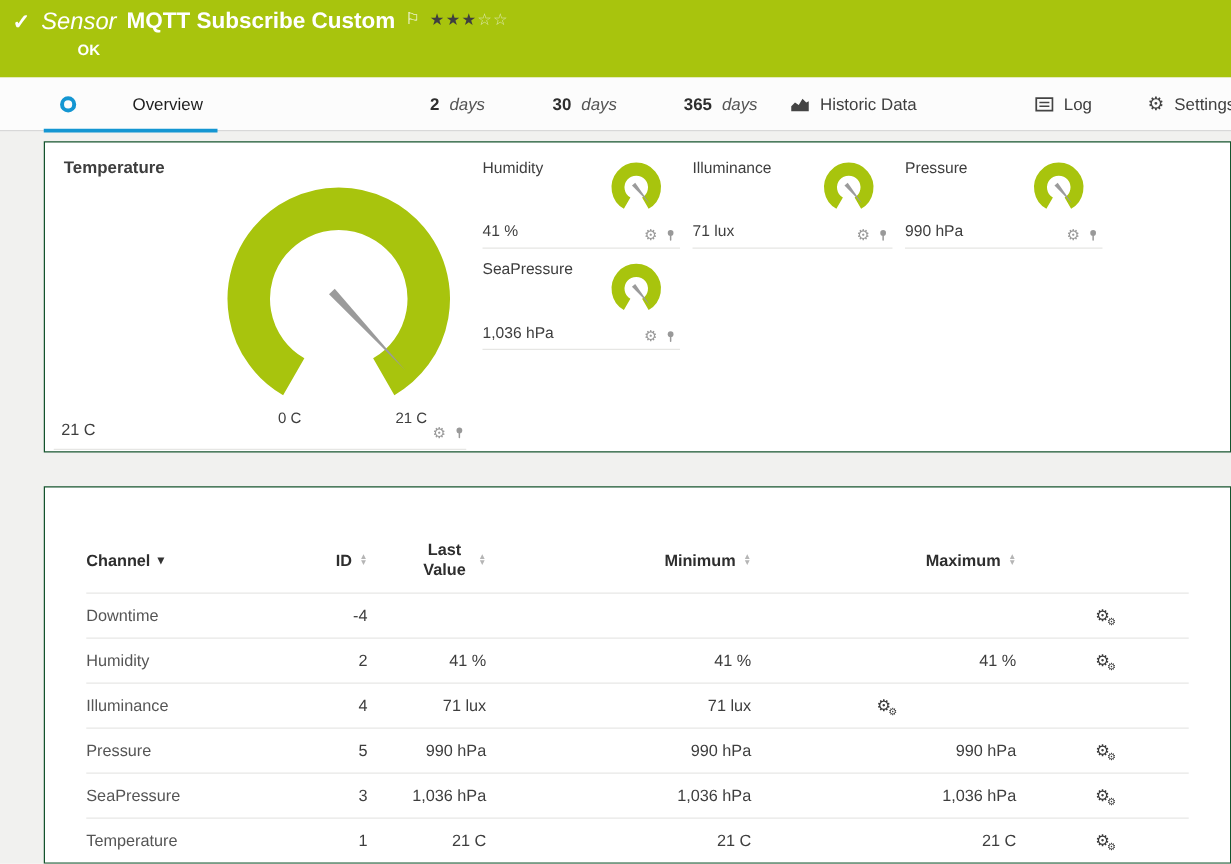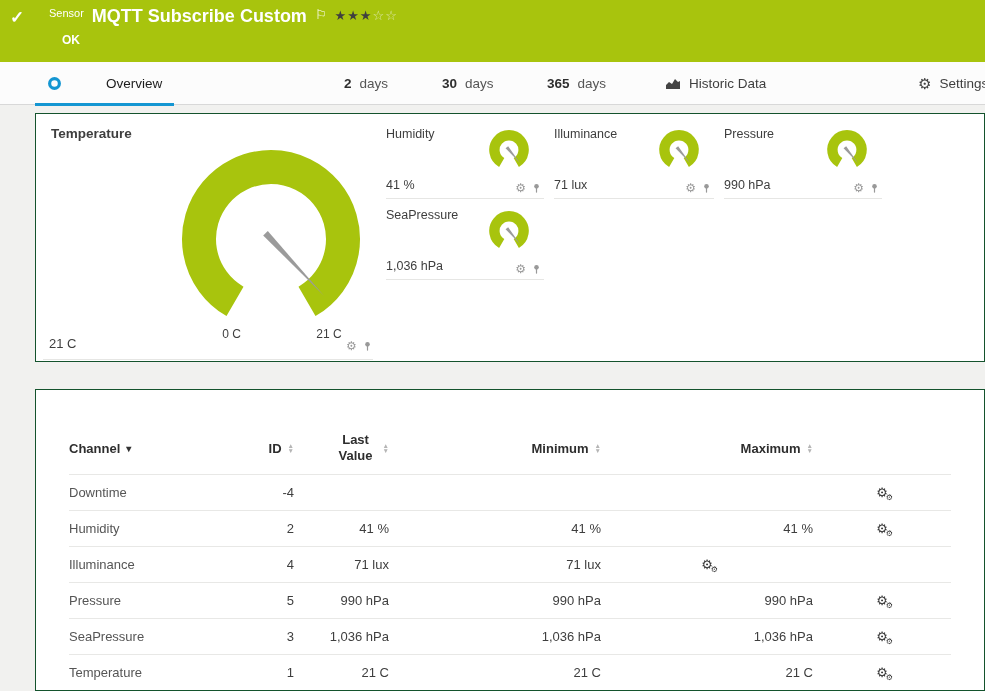--- a/index.html
+++ b/index.html
@@ -4,35 +4,35 @@
 <style>
   * { margin:0; padding:0; box-sizing:border-box; }
   html,body { width:985px; height:691px; }
   body { font-family:"Liberation Sans", sans-serif; background:#fff; overflow:hidden; }
   .root { position:relative; width:985px; height:691px; background:#f1f1ef; overflow:hidden; }
 
   
   .topbar { position:absolute; left:0; top:0; width:985px; height:62px; background:#a8c40d; color:#fff; }
   .check { position:absolute; left:10px; top:7px; font-size:17px; font-weight:bold; }
   .titlerow { position:absolute; left:33px; top:6px; display:flex; align-items:flex-start; gap:8px; white-space:nowrap; }
-  .kind { font-size:11px; padding-top:1px;margin-left:16px; }
+  .kind { font-style:italic; font-size:19px; padding-top:1px; }
   .sensor-title { font-size:18px; font-weight:bold; }
   .flag { font-size:13px; padding-top:1px; cursor:pointer; }
   .stars { font-size:13px; letter-spacing:1px; padding-top:2px; cursor:pointer; }
   .stars .f { color:#3f3f3f; }
   .stars .e { color:#dbe6a8; }
   .status-ok { position:absolute; left:62px; top:33px; font-size:12px; font-weight:bold; }
 
   
   .tabs { position:absolute; left:0; top:62px; width:985px; height:43px; background:#fcfcfc; border-bottom:1px solid #d8d8d8; }
   .tab { position:absolute; top:0; height:43px; display:flex; align-items:center; gap:8px; padding:0 12px; font-size:13.5px; color:#3f3f3f; cursor:pointer; white-space:nowrap; }
   .tab.active { color:#1d1d1d;gap:44px; }
   .tab.active::after { content:""; position:absolute; left:0; right:0; bottom:-1px; height:3px; background:#1496d2; }
   .tab .num { font-weight:bold; color:#2e2e2e; }
-  .tab .word { color:#555; }
+  .tab .word { color:#555;font-style:italic; }
   .ticon { display:inline-flex; align-items:center; }
   .gear-glyph { font-size:15px; color:#444; line-height:1; }
 
   
   .card { position:absolute; background:#fff; border:1px solid #14532d; }
   #gauge-card { left:35px; top:113px; width:950px; height:249px; }
   #table-card { left:35px; top:389px; width:950px; height:302px; }
 
   
   .main-gauge-label { position:absolute; left:15px; top:12px; font-size:13.5px; font-weight:bold; color:#3e3e3e; }
@@ -104,27 +104,37 @@
       <span class="word">days</span>
     </div>
     <div class="tab" style="left:430px">
       <span class="num">30</span>
       <span class="word">days</span>
     </div>
     <div class="tab" style="left:535px">
       <span class="num">365</span>
       <span class="word">days</span>
     </div>
-    <div class="tab" style="left:653px">
+    <div class="tab" style="left:620px">
       <span class="ticon">
         <svg viewBox="0 0 16 13" width="16" height="13">
             <path d="M1 12 L1 8 4 5 7 7 10 2 13 5 15 4 15 12 Z" fill="#444"></path>
           </svg>
       </span>
       <span>Historic Data</span>
+    </div>
+    <div class="tab" style="left:816px">
+      <span class="ticon">
+        <svg viewBox="0 0 15 13" width="15" height="13">
+            <rect x="1" y="1.5" width="13" height="10" fill="none" stroke="#444" stroke-width="1.4"></rect>
+            <line x1="3.5" y1="5" x2="11.5" y2="5" stroke="#444" stroke-width="1.2"></line>
+            <line x1="3.5" y1="8" x2="11.5" y2="8" stroke="#444" stroke-width="1.2"></line>
+          </svg>
+      </span>
+      <span>Log</span>
     </div>
     <div class="tab" style="left:906px">
       <span class="ticon gear-glyph">⚙</span>
       <span>Settings</span>
     </div>
   </div>
 
   <div class="card" id="gauge-card">
     <span class="main-gauge-label">Temperature</span>
     <svg class="big-gauge" viewBox="0 0 190 190">

